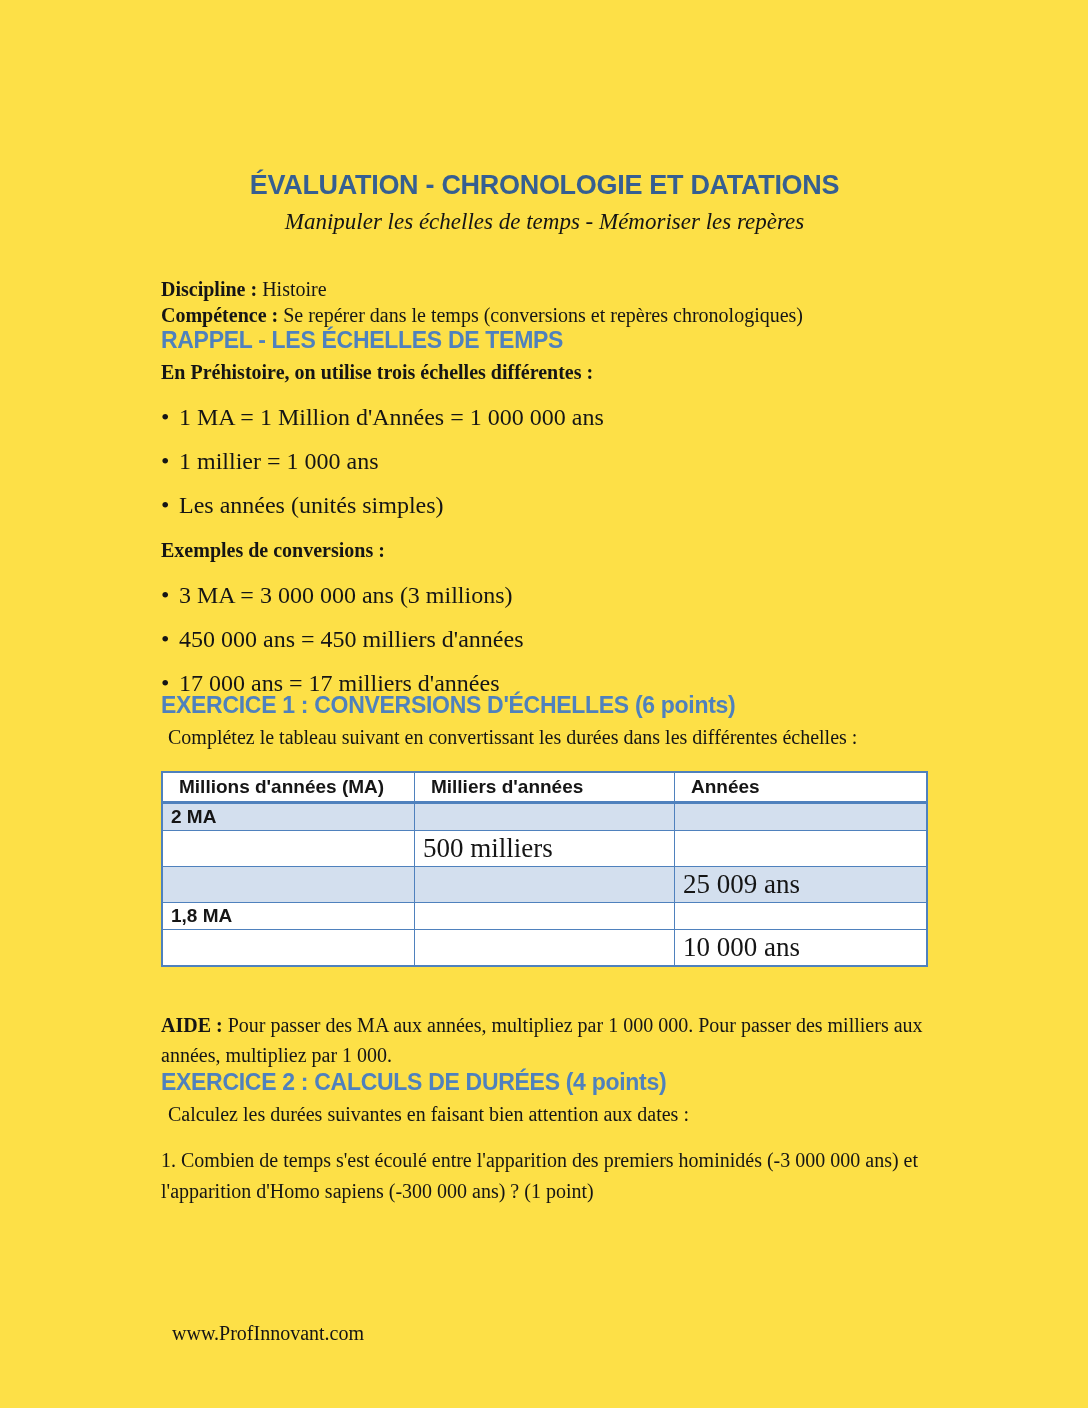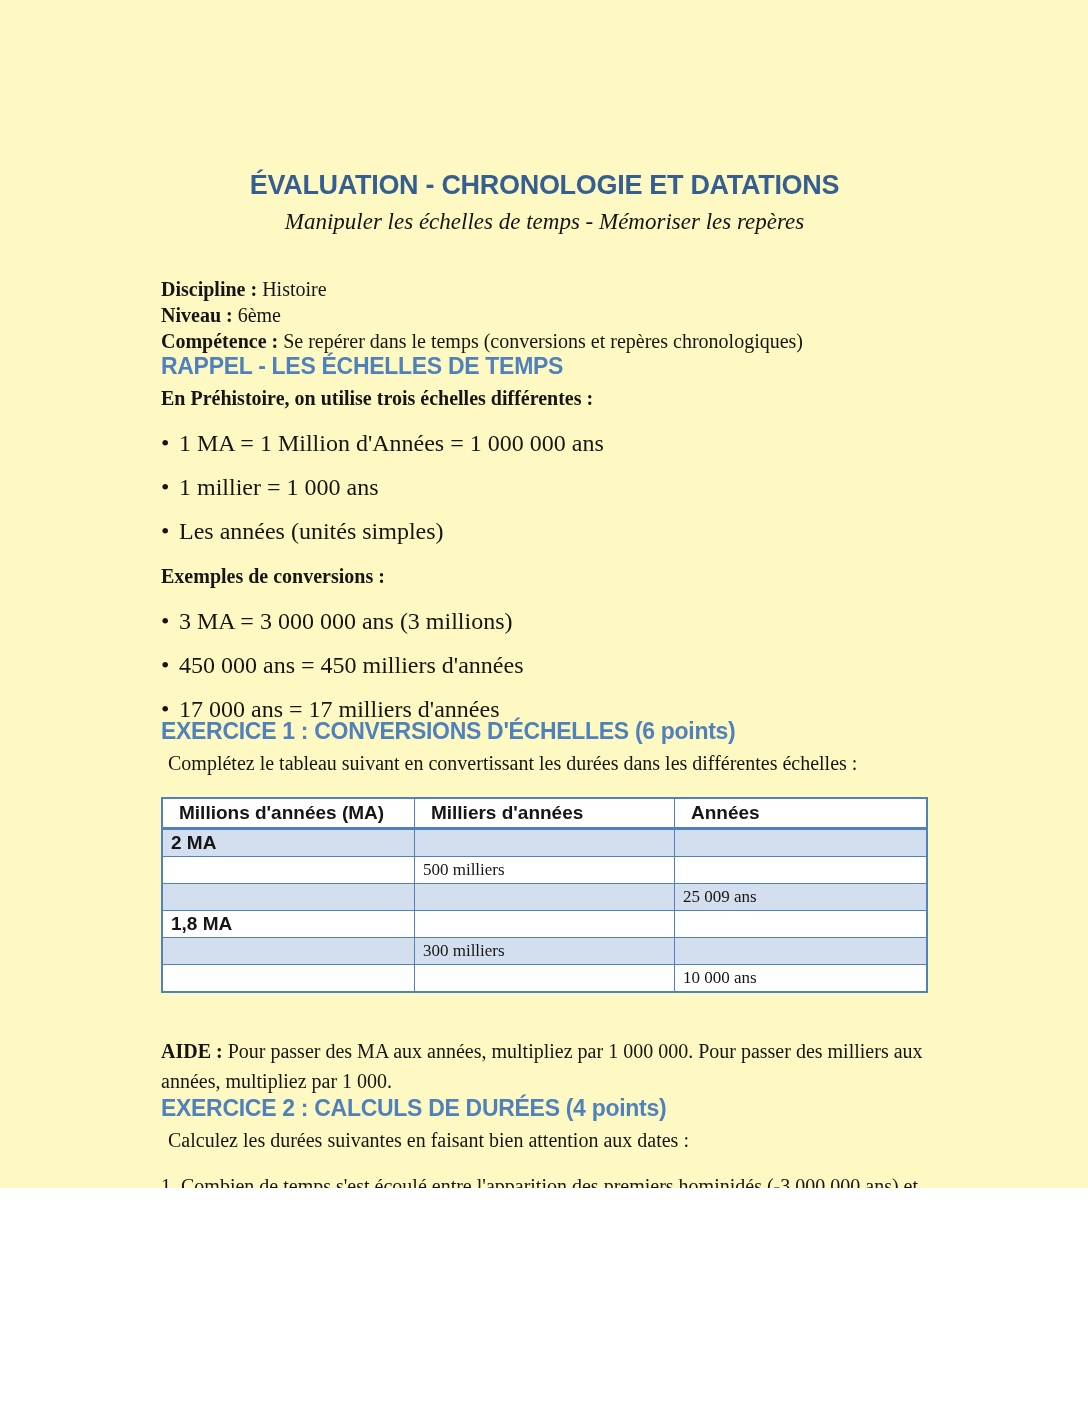--- a/index.html
+++ b/index.html
@@ -3,22 +3,22 @@
 <meta charset="utf-8">
 <style>
   html, body {
     margin: 0;
     padding: 0;
     background: #ffffff;
   }
   .page {
     position: relative;
     width: 1088px;
-    height: 1188px;
-    background: #fef9c3;
+    height: 1408px;
+    background: #fde047;
     font-family: "Liberation Serif", serif;
     color: #151515;
     overflow: hidden;
   }
   .content {
     padding: 170px 160px 0 161px; 
   }
   h1.doc-title {
     margin: 0;
     font-family: "Liberation Sans", sans-serif;
@@ -94,21 +94,21 @@
     background: #ffffff;
     border: 1px solid var(--table-border, #4f81bd);
     border-top: 2px solid var(--table-border, #4f81bd);
     border-bottom: 3px solid var(--table-border, #4f81bd);
     padding: 3px 16px;
     height: 22px;
   }
   table.conv-table th:first-child { border-left: 2px solid var(--table-border, #4f81bd); }
   table.conv-table th:last-child  { border-right: 2px solid var(--table-border, #4f81bd); }
   table.conv-table td {
-    font-size: 17px;
+    font-size: 27px;
     border: 1px solid var(--table-border, #4f81bd);
     padding: 2px 8px;
     height: 22px;
     background: #ffffff;
   }
   table.conv-table td:first-child { border-left: 2px solid var(--table-border, #4f81bd); }
   table.conv-table td:last-child  { border-right: 2px solid var(--table-border, #4f81bd); }
   table.conv-table tr:last-child td { border-bottom: 2px solid var(--table-border, #4f81bd); }
   table.conv-table tr.shaded td { background: var(--row-shaded, #d3dfee); }
   table.conv-table td.bold-cell {
@@ -140,21 +140,20 @@
 <body>
 
 <div class="page" style="--title-color: #365f91; --heading-color: #4f81bd; --table-border: #4f81bd; --row-shaded: #d3dfee;">
   <div class="content">
 
     <h1 class="doc-title">ÉVALUATION - CHRONOLOGIE ET DATATIONS</h1>
     <div class="doc-subtitle">Manipuler les échelles de temps - Mémoriser les repères</div>
 
     <div class="meta">
         <div class="meta-line"><span class="b">Discipline :</span><span> Histoire</span></div>
-        <div class="meta-line"><span class="b">Niveau :</span><span> 6ème</span></div>
         <div class="meta-line"><span class="b">Compétence :</span><span> Se repérer dans le temps (conversions et repères chronologiques)</span></div>
       </div>
 
     <h2 class="section-heading h2-rappel">RAPPEL - LES ÉCHELLES DE TEMPS</h2>
     <p class="bold-para">En Préhistoire, on utilise trois échelles différentes :</p>
 
     <div class="bullets">
         <div class="bullet-item"><span class="marker">•</span><span>1 MA = 1 Million d'Années = 1 000 000 ans</span></div>
         <div class="bullet-item"><span class="marker">•</span><span>1 millier = 1 000 ans</span></div>
         <div class="bullet-item"><span class="marker">•</span><span>Les années (unités simples)</span></div>
@@ -198,25 +197,20 @@
           <tr class="shaded">
             <td></td>
             <td></td>
             <td>25 009 ans</td>
           </tr>
           <tr>
             <td class="bold-cell">1,8 MA</td>
             <td></td>
             <td></td>
           </tr>
-          <tr class="shaded">
-            <td></td>
-            <td>300 milliers</td>
-            <td></td>
-          </tr>
           <tr>
             <td></td>
             <td></td>
             <td>10 000 ans</td>
           </tr>
         </tbody>
     </table>
 
     <p class="aide"><span class="b">AIDE :</span> <span>Pour passer des MA aux années, multipliez par 1 000 000. Pour passer des milliers aux années, multipliez par 1 000.</span></p>
 

